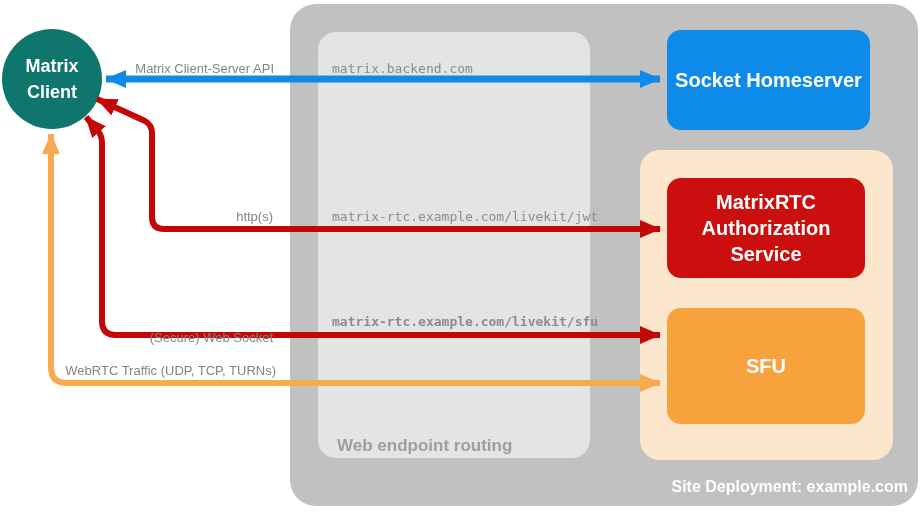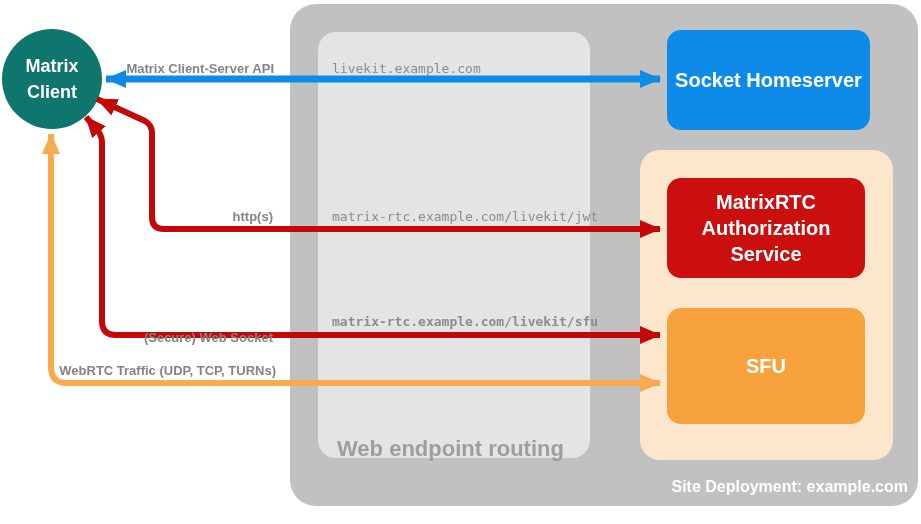--- a/index.html
+++ b/index.html
@@ -15,34 +15,34 @@
   
   .node{display:flex;align-items:center;justify-content:center;text-align:center;
         color:#ffffff;font-weight:bold;font-size:20px;line-height:1.3;}
   .node-homeserver{left:667px;top:30px;width:203px;height:100px;background:#0E8BE8;border-radius:14px;}
   .node-auth{left:667px;top:178px;width:198px;height:100px;background:#CB0E0E;border-radius:14px;padding:0 18px;box-sizing:border-box;}
   .node-sfu{left:667px;top:308px;width:198px;height:116px;background:#F8A23D;border-radius:14px;}
   .node-client{left:2px;top:29px;width:100px;height:100px;background:#0f766e;border-radius:50%;
                font-size:18px;line-height:1.45;}
 
   
-  .conn-label{font-weight:bold;font-size:13px;color:#848484;text-align:right;white-space:nowrap;}
+  .conn-label{font-weight:normal;font-size:13px;color:#848484;text-align:right;white-space:nowrap;}
   .lbl-api{left:34px;top:61px;width:240px;}
   .lbl-http{left:34px;top:209px;width:239px;}
   .lbl-ws{left:34px;top:330px;width:239px;}
   .lbl-webrtc{left:34px;top:363px;width:242px;}
 
   
   .mono-label{font-family:"DejaVu Sans Mono",monospace;font-size:13px;color:#8C8C8C;white-space:nowrap;}
   .ep-1{left:332px;top:61px;}
   .ep-2{left:332px;top:209px;}
   .ep-3{left:332px;top:314px;font-weight:bold;}
 
   
-  .group-caption{font-weight:bold;font-size:22px;color:#9E9E9E;white-space:nowrap;}
+  .group-caption{font-weight:bold;font-size:17px;color:#9E9E9E;white-space:nowrap;}
   .cap-routing{left:337px;top:436px;}
   .cap-backend{left:655px;top:434px;color:#ABABAB;}
   .cap-site{right:14px;top:478px;left:auto;font-size:16px;color:#ffffff;text-align:right;width:600px;left:308px;}
 
   svg.wires{position:absolute;left:0;top:0;pointer-events:none;}
 </style>
 </head>
 <body>
 
 <div class="canvas">
@@ -89,20 +89,20 @@
     <path d="M86,117 L98,131 Q102,136 102,143 V321 Q102,335 116,335 H660" fill="none" stroke-width="6" marker-start="url(#ah-red)" marker-end="url(#ah-red)" stroke="#C40808"></path>
 
     <path d="M51,134 V367 Q51,383 67,383 H660" fill="none" stroke-width="6" marker-start="url(#ah-orange)" marker-end="url(#ah-orange)" stroke="#F9A94E"></path>
   </svg>
 
   <div class="abs conn-label lbl-api">Matrix Client-Server API</div>
   <div class="abs conn-label lbl-http">http(s)</div>
   <div class="abs conn-label lbl-ws">(Secure) Web Socket</div>
   <div class="abs conn-label lbl-webrtc">WebRTC Traffic (UDP, TCP, TURNs)</div>
 
-  <div class="abs mono-label ep-1">livekit.example.com</div>
+  <div class="abs mono-label ep-1">matrix.backend.com</div>
   <div class="abs mono-label ep-2">matrix-rtc.example.com/livekit/jwt</div>
   <div class="abs mono-label ep-3">matrix-rtc.example.com/livekit/sfu</div>
 
   <div class="abs group-caption cap-routing">Web endpoint routing</div>
   <div class="abs group-caption cap-site">Site Deployment: example.com</div>
 
 </div>
 
 </body></html>

